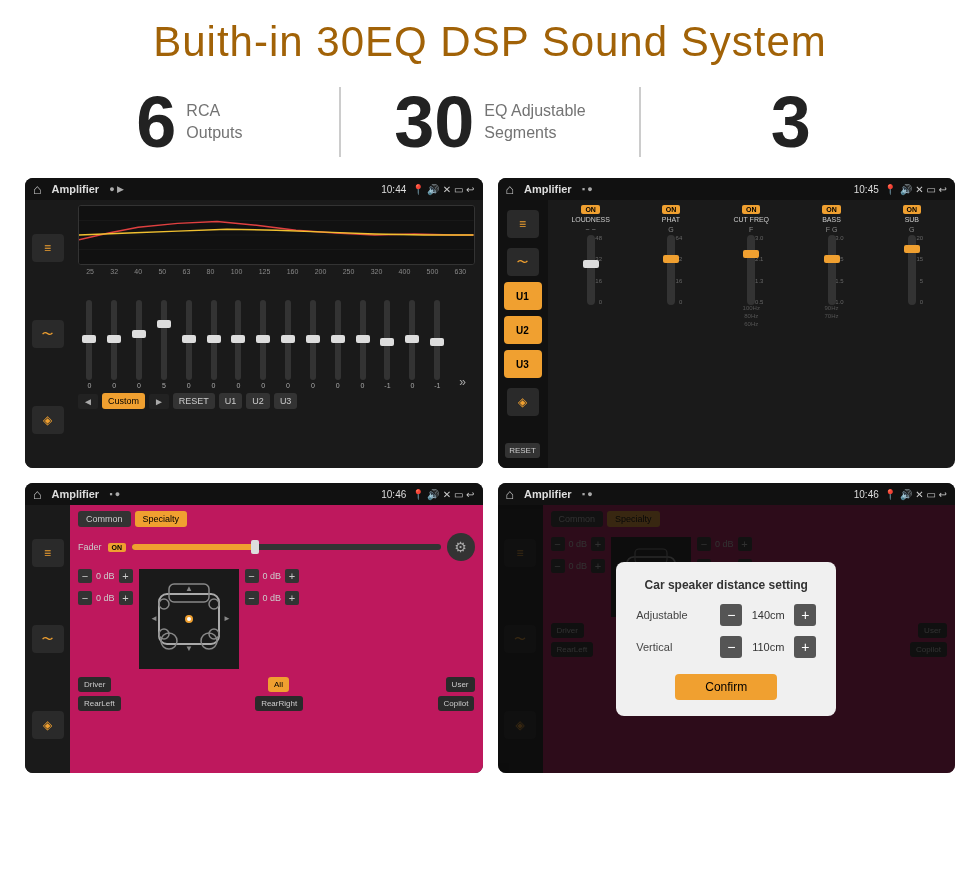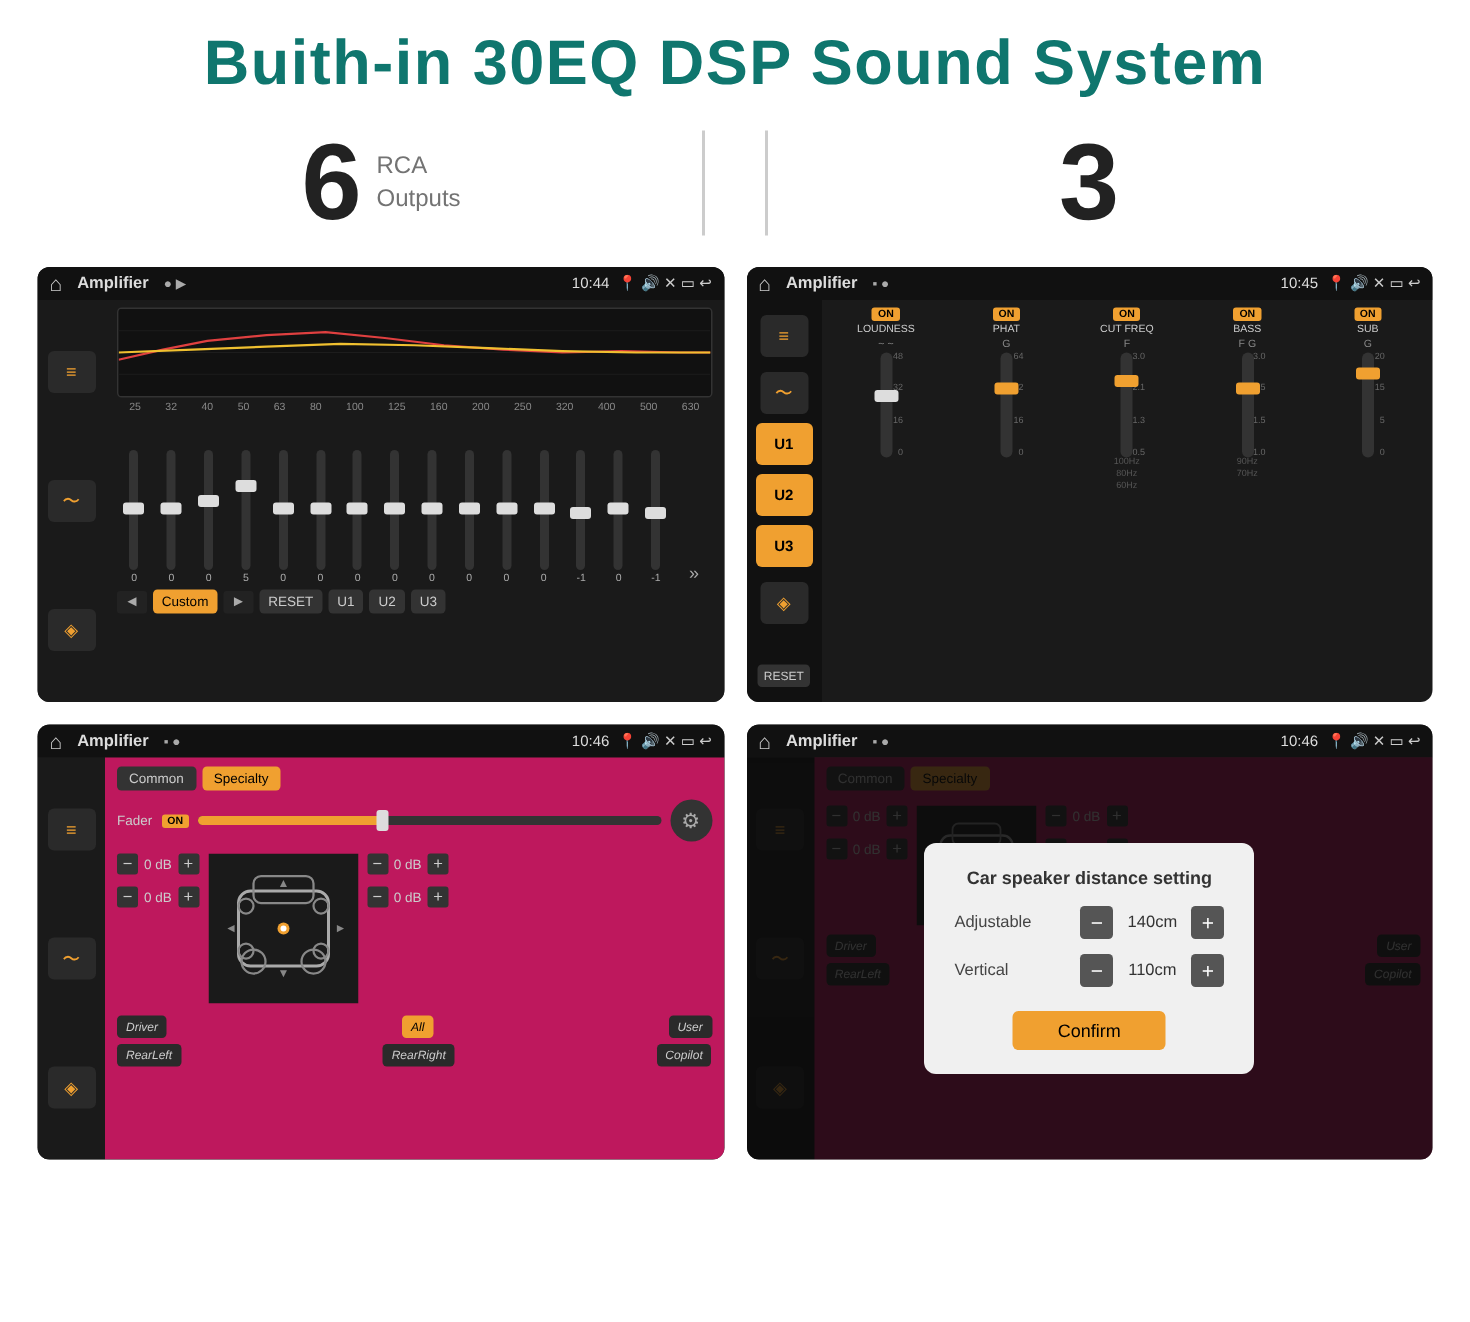--- a/index.html
+++ b/index.html
@@ -7,22 +7,22 @@
       width: 980px;
       height: 881px;
       background: #ffffff;
       font-family: Arial, sans-serif;
       overflow: hidden;
     }
 
     .main-title {
       text-align: center;
       font-size: 42px;
-      font-weight: 700;
-      color: #0f766e;
+      font-weight: 400;
+      color: #a16207;
       padding: 18px 10px 10px;
       letter-spacing: 1px;
     }
 
     .stats-row {
       display: flex;
       justify-content: center;
       align-items: center;
       padding: 10px 60px 15px;
       gap: 0;
@@ -458,21 +458,20 @@
     }
 
     .bottom-btn {
       background: #2a2a2a;
       color: #ccc;
       border: none;
       border-radius: 3px;
       font-size: 8px;
       padding: 3px 6px;
       cursor: pointer;
-      font-style: italic;
     }
 
     .bottom-btn.active {
       background: #f0a030;
       color: #000;
     }
 
     
     .screen4-body {
       display: flex;
@@ -568,20 +567,27 @@
 
 <div class="stats-row">
   <div class="stat-item">
     <span class="stat-number">6</span>
     <div class="stat-desc">
       <div>RCA</div>
       <div>Outputs</div>
     </div>
   </div>
   <div class="stat-divider"></div>
+  <div class="stat-item">
+    <span class="stat-number">30</span>
+    <div class="stat-desc">
+      <div>EQ Adjustable</div>
+      <div>Segments</div>
+    </div>
+  </div>
   <div class="stat-divider"></div>
   <div class="stat-item">
     <span class="stat-number">3</span>
   </div>
 </div>
 
 <div class="screens-grid">
 
   <div class="screen-container">
     <div class="status-bar">

